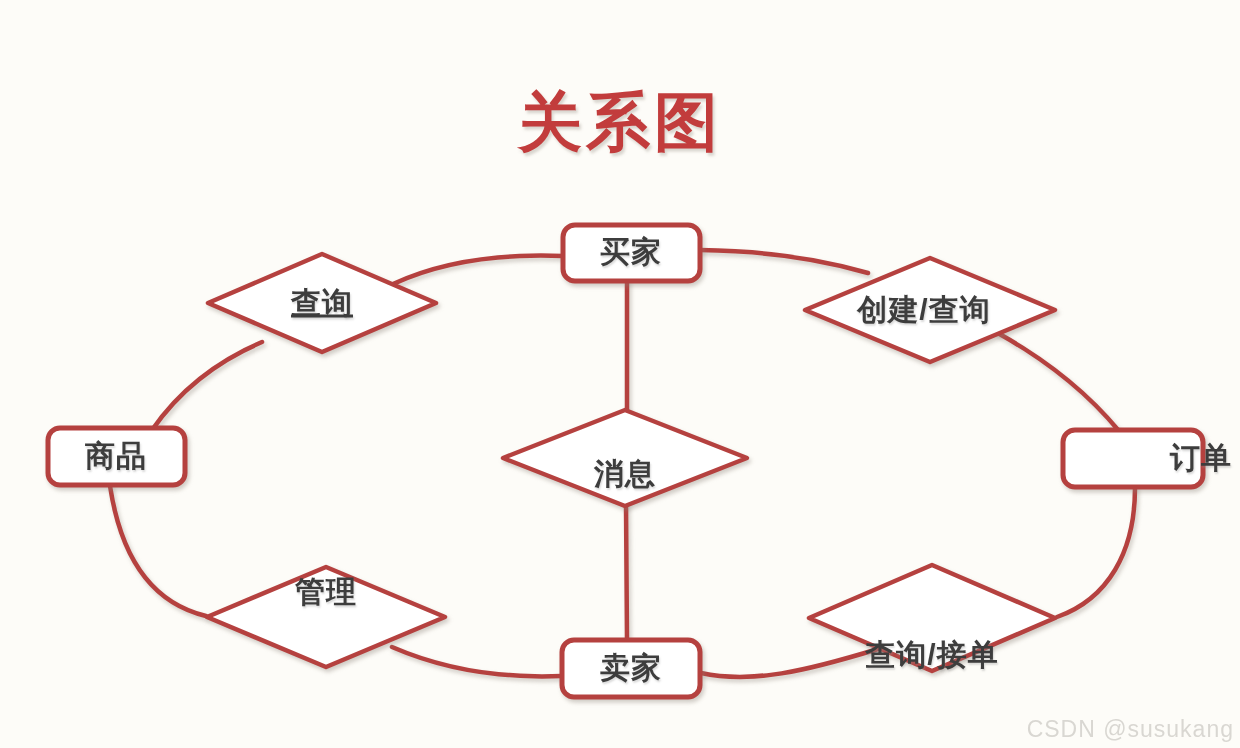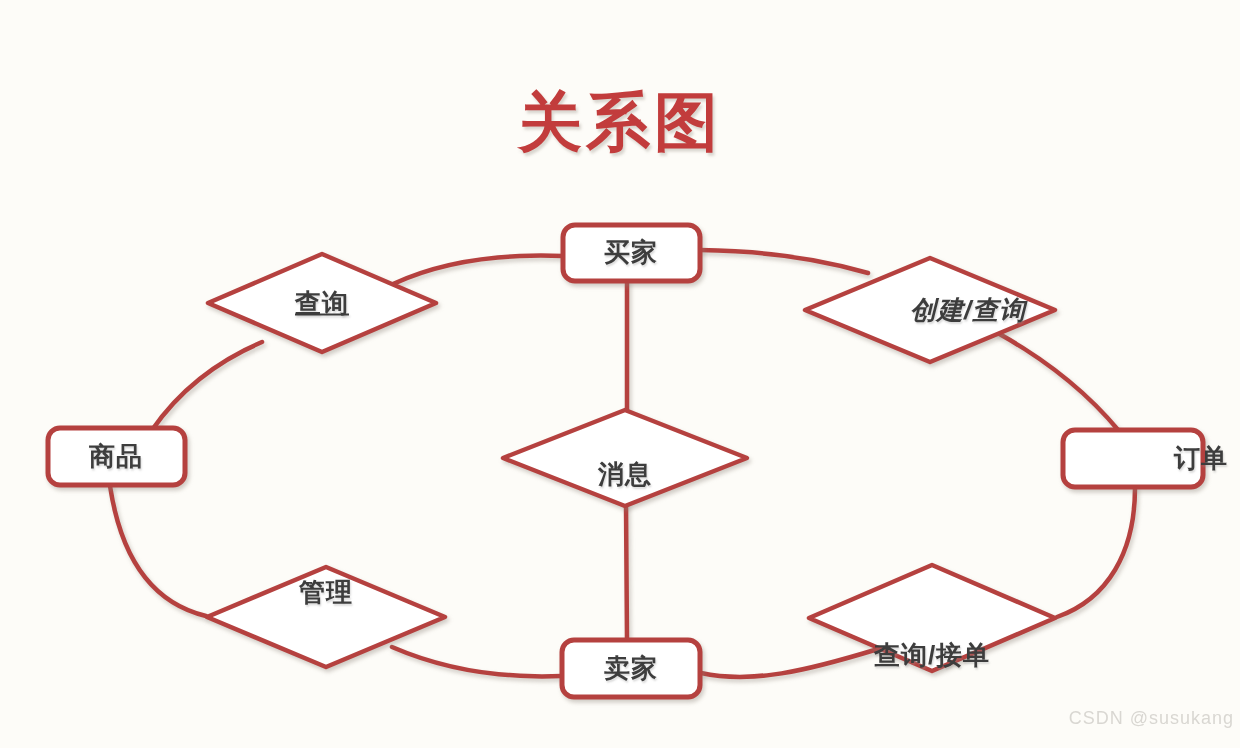--- a/index.html
+++ b/index.html
@@ -23,27 +23,27 @@
     fill:#ffffff;stroke:var(--line,#b5413f);stroke-width:5;
   }
   #nodes polygon{
     fill:#ffffff;stroke:var(--line,#b5413f);stroke-width:4.5;stroke-linejoin:round;
   }
   #edges,#nodes{
     filter:drop-shadow(2px 3px 2px rgba(140,130,120,.40));
   }
   .node-label{
     position:absolute;transform:translate(-50%,-50%);
-    font-size:26px;font-weight:bold;color:var(--label,#3d3d3d);
+    font-size:30px;font-weight:bold;color:var(--label,#3d3d3d);
     white-space:nowrap;letter-spacing:1px;
     text-shadow:1px 2px 2px rgba(150,150,150,.35);
   }
   .watermark{
-    position:absolute;right:6px;bottom:19px;
-    font-size:18px;color:var(--watermark,#d9d7d2);
+    position:absolute;right:6px;bottom:5px;
+    font-size:23px;color:var(--watermark,#d9d7d2);
     letter-spacing:1px;
   }
 </style>
 </head>
 <body style="--bg: #fdfcf8; --title: #c23c3c; --line: #b5413f; --label: #3d3d3d; --watermark: #d9d7d2;">
 
 <h1 class="page-title">关系图</h1>
 
 <svg id="diagram-svg" width="1240" height="748" viewBox="0 0 1240 748">
   <g id="edges">
@@ -70,19 +70,19 @@
       <polygon points="932,565 1055,618 932,671 809,618"></polygon>
     </g>
 </svg>
 
 <div id="labels">
     <div class="node-label" style="left: 631px; top: 252px;">买家</div>
     <div class="node-label" style="left: 116px; top: 456px; font-family: Liberation Mono, monospace;">商品</div>
     <div class="node-label" style="left: 1201px; top: 458px;">订单</div>
     <div class="node-label" style="left: 631px; top: 668px;">卖家</div>
     <div class="node-label" style="left: 322px; top: 303px; text-decoration: underline;">查询</div>
-    <div class="node-label" style="left: 968px; top: 310px; font-style: italic;">创建/查询</div>
+    <div class="node-label" style="left: 924px; top: 310px;">创建/查询</div>
     <div class="node-label" style="left: 625px; top: 458px; margin-top: 16px;">消息</div>
     <div class="node-label" style="left: 326px; top: 592px;">管理</div>
     <div class="node-label" style="left: 932px; top: 618px; margin-top: 37px;">查询/接单</div>
   </div>
 
 <div class="watermark">CSDN @susukang</div>
 
 </body></html>

